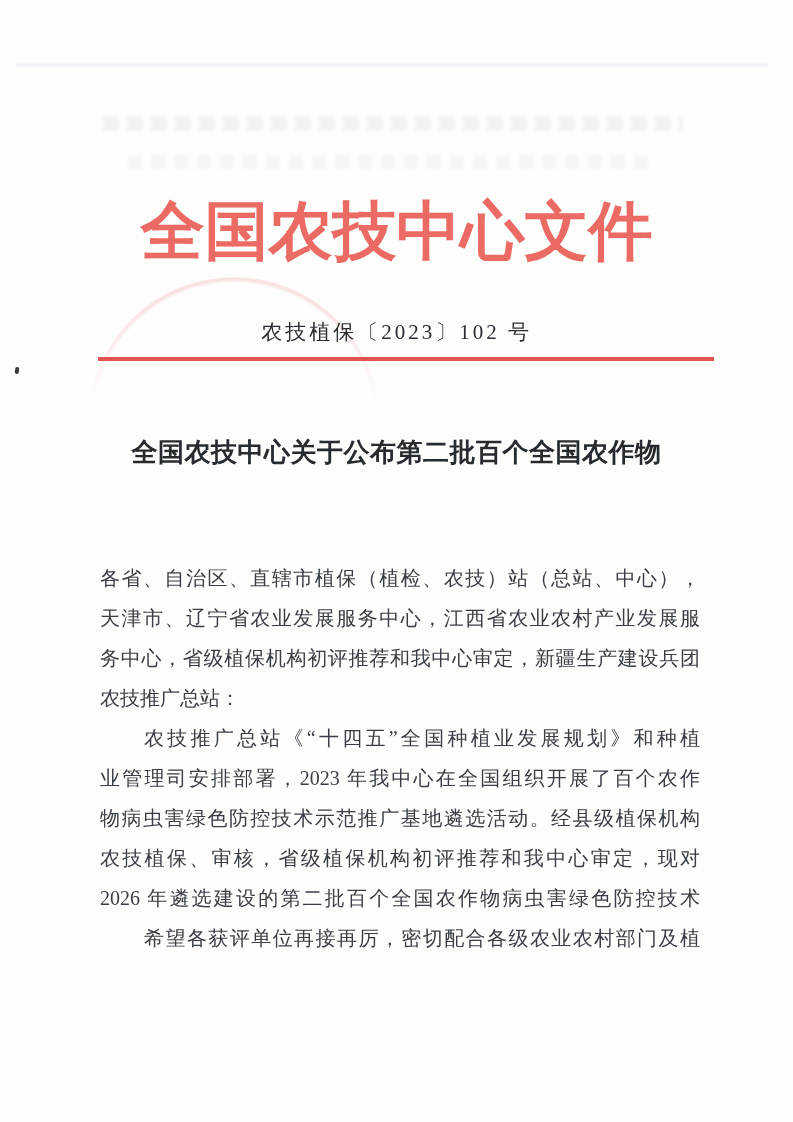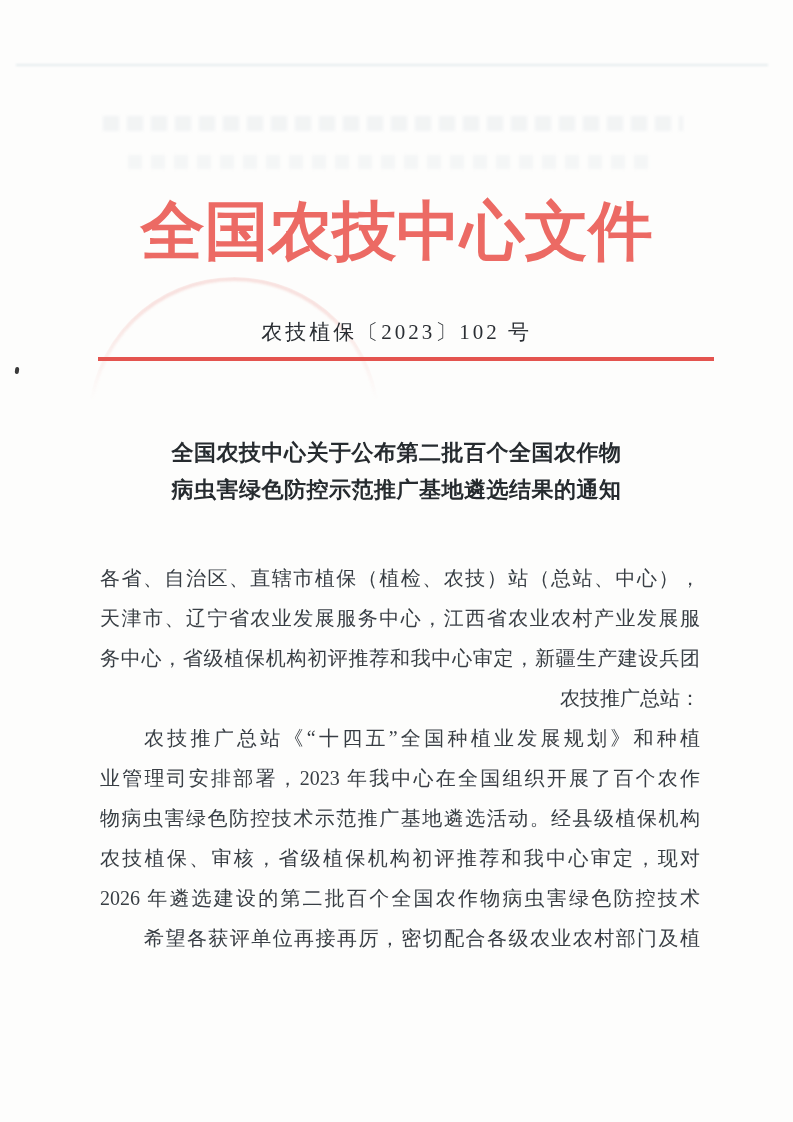--- a/index.html
+++ b/index.html
@@ -60,32 +60,32 @@
   }
   .red-rule {
     position: absolute; top: 357px; left: 98px; width: 616px; height: 4px;
     
   }
 
   
   .notice-heading {
     position: absolute; top: 434px; left: 96px; width: 601px;
     text-align: center;
-    font-size: 22px; line-height: 37px; font-weight: 700;
+    font-size: 26px; line-height: 37px; font-weight: 700;
     letter-spacing: 0.5px;
     color: #262b2f;
   }
 
   
   .body-text {
     position: absolute; top: 558px; left: 100px; width: 600px;
     font-size: 20px; line-height: 40px;
     color: #383e44;
   }
-  .bline { white-space: nowrap; text-align: right; }
+  .bline { white-space: nowrap; }
   .bline.fill {
     white-space: normal;
     text-align: justify;
     text-align-last: justify;
     text-justify: inter-character;
   }
   .bline.ind { text-indent: 44px; }
 </style>
 </head>
 <body>
@@ -99,21 +99,20 @@
   <div class="ink-dot"></div>
 
   <h1 class="letterhead-title" style="color: rgb(236, 106, 100);">全国农技中心文件</h1>
 
   <div class="doc-number">农技植保〔2023〕102 号</div>
 
   <div class="red-rule" style="background: rgb(228, 84, 79);"></div>
 
   <div class="notice-heading">
     <div>全国农技中心关于公布第二批百个全国农作物</div>
-    <div>病虫害绿色防控示范推广基地遴选结果的通知</div>
   </div>
 
   <div class="body-text">
       <div class="bline fill">各省、自治区、直辖市植保（植检、农技）站（总站、中心），</div>
       <div class="bline fill">天津市、辽宁省农业发展服务中心，江西省农业农村产业发展服</div>
       <div class="bline fill">务中心，省级植保机构初评推荐和我中心审定，新疆生产建设兵团</div>
       <div class="bline">农技推广总站：</div>
       <div class="bline fill ind">农技推广总站《“十四五”全国种植业发展规划》和种植</div>
       <div class="bline fill">业管理司安排部署，2023 年我中心在全国组织开展了百个农作</div>
       <div class="bline fill">物病虫害绿色防控技术示范推广基地遴选活动。经县级植保机构</div>

